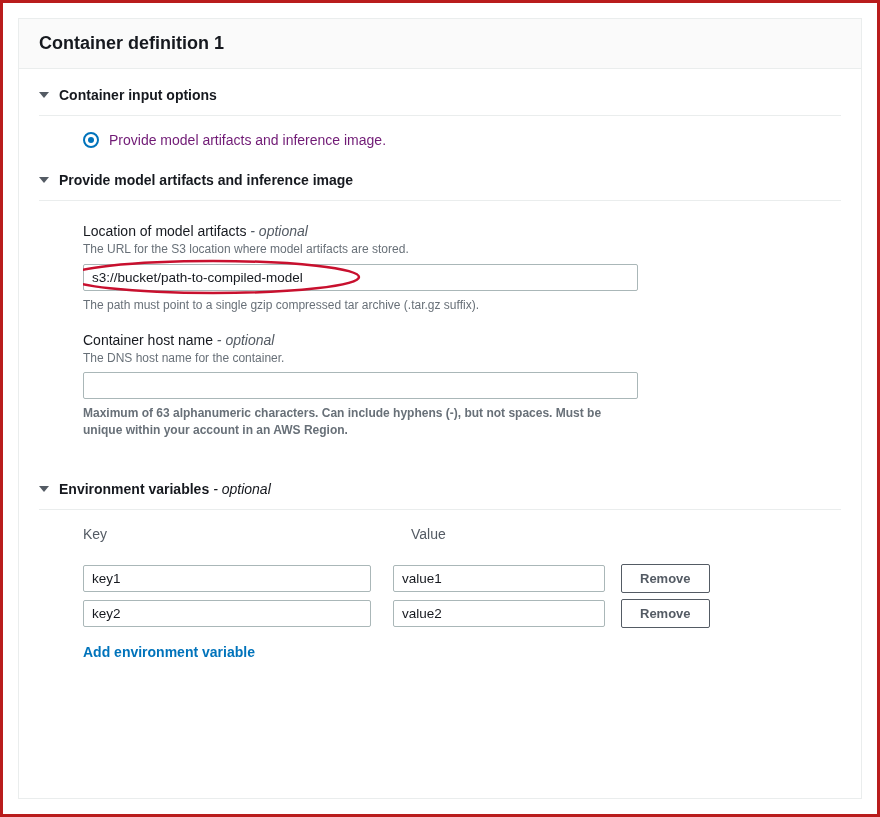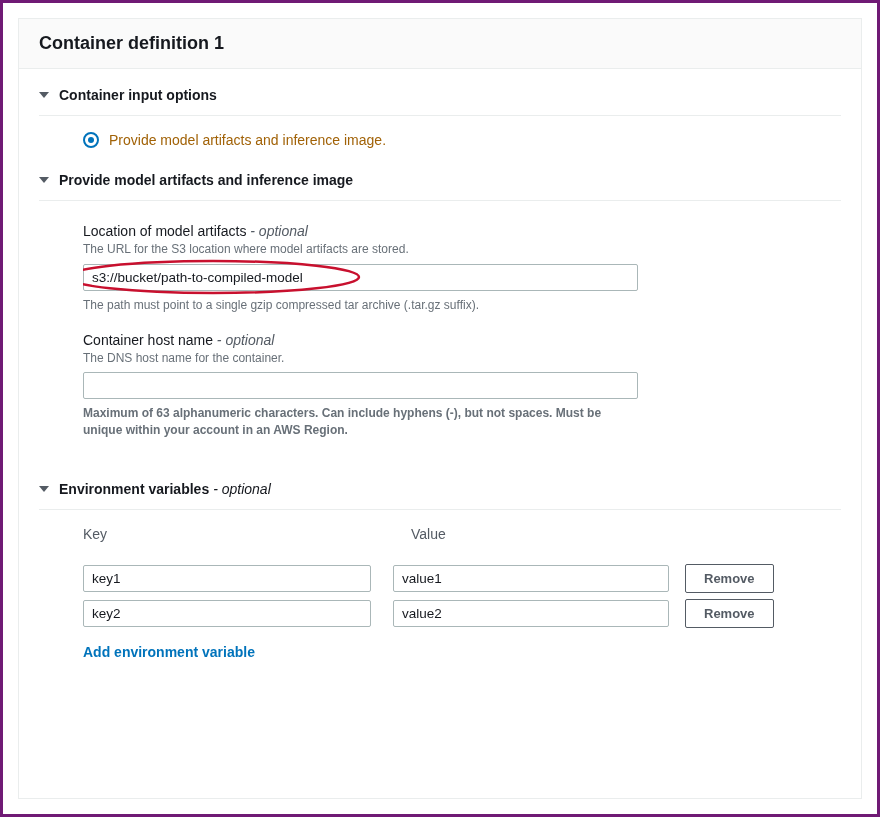--- a/index.html
+++ b/index.html
@@ -5,21 +5,21 @@
   * { box-sizing: border-box; }
   body {
     margin: 0;
     font-family: "Amazon Ember", "Helvetica Neue", Arial, sans-serif;
     background: #ffffff;
     color: #16191f;
   }
   .outer {
     width: 880px;
     height: 817px;
-    border: 3px solid #701a75;
+    border: 3px solid #b91c1c;
     padding: 15px 15px;
     background: #fff;
     position: relative;
   }
   .panel {
     border: 1px solid #eaeded;
     background: #fff;
     width: 100%;
     height: 100%;
     overflow: hidden;
@@ -59,21 +59,21 @@
     font-weight: 400;
     margin-left: 4px;
   }
   .section-body {
     padding: 16px 0 6px 44px;
   }
   .radio-row {
     display: flex;
     align-items: center;
     font-size: 14px;
-    color: #a16207;
+    color: #701a75;
   }
   .radio-outer {
     width: 16px; height: 16px;
     border: 2px solid #0073bb;
     border-radius: 50%;
     display: flex;
     align-items: center;
     justify-content: center;
     margin-right: 10px;
   }
@@ -121,21 +121,21 @@
   }
   .env-header-row .col-key { width: 288px; }
   .env-header-row .col-val { width: 256px; }
   .env-row {
     display: flex;
     align-items: center;
     gap: 4px;
     margin-bottom: 6px;
   }
   .env-row input.text-input { width: 288px; }
-  .env-row input.text-input.val { width: 276px; margin-left: 18px; }
+  .env-row input.text-input.val { width: 212px; margin-left: 18px; }
   .btn {
     border: 1px solid #545b64;
     background: #fff;
     color: #545b64;
     font-weight: 700;
     font-size: 13px;
     padding: 6px 18px;
     border-radius: 2px;
     cursor: pointer;
     margin-left: 12px;

